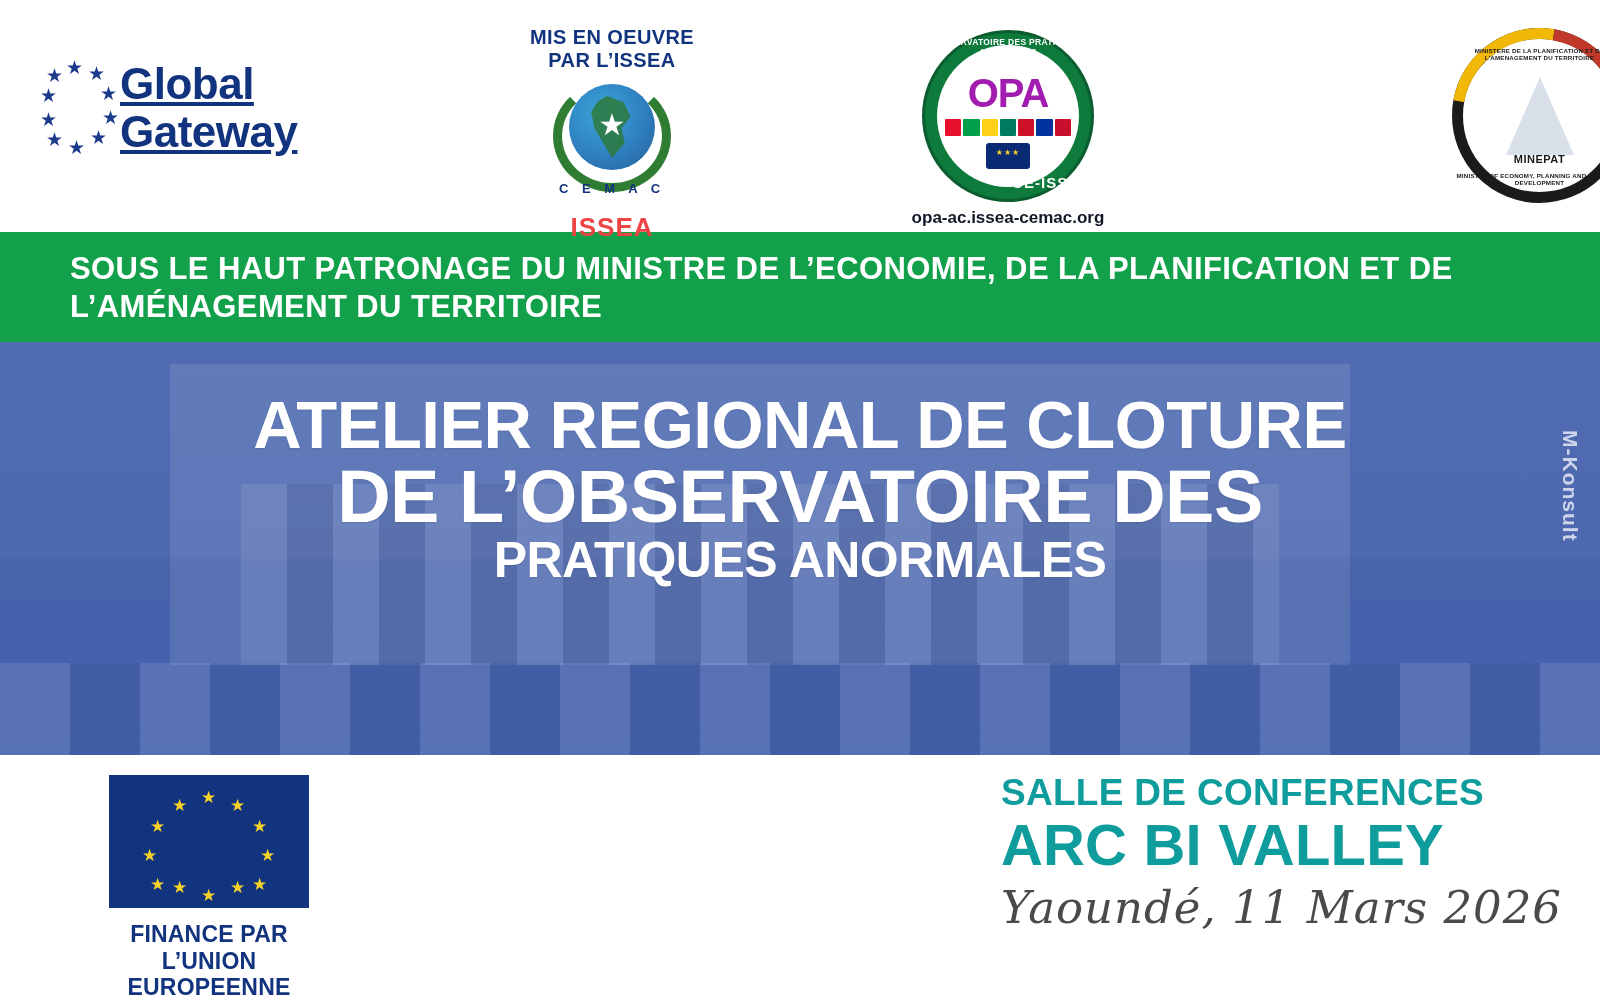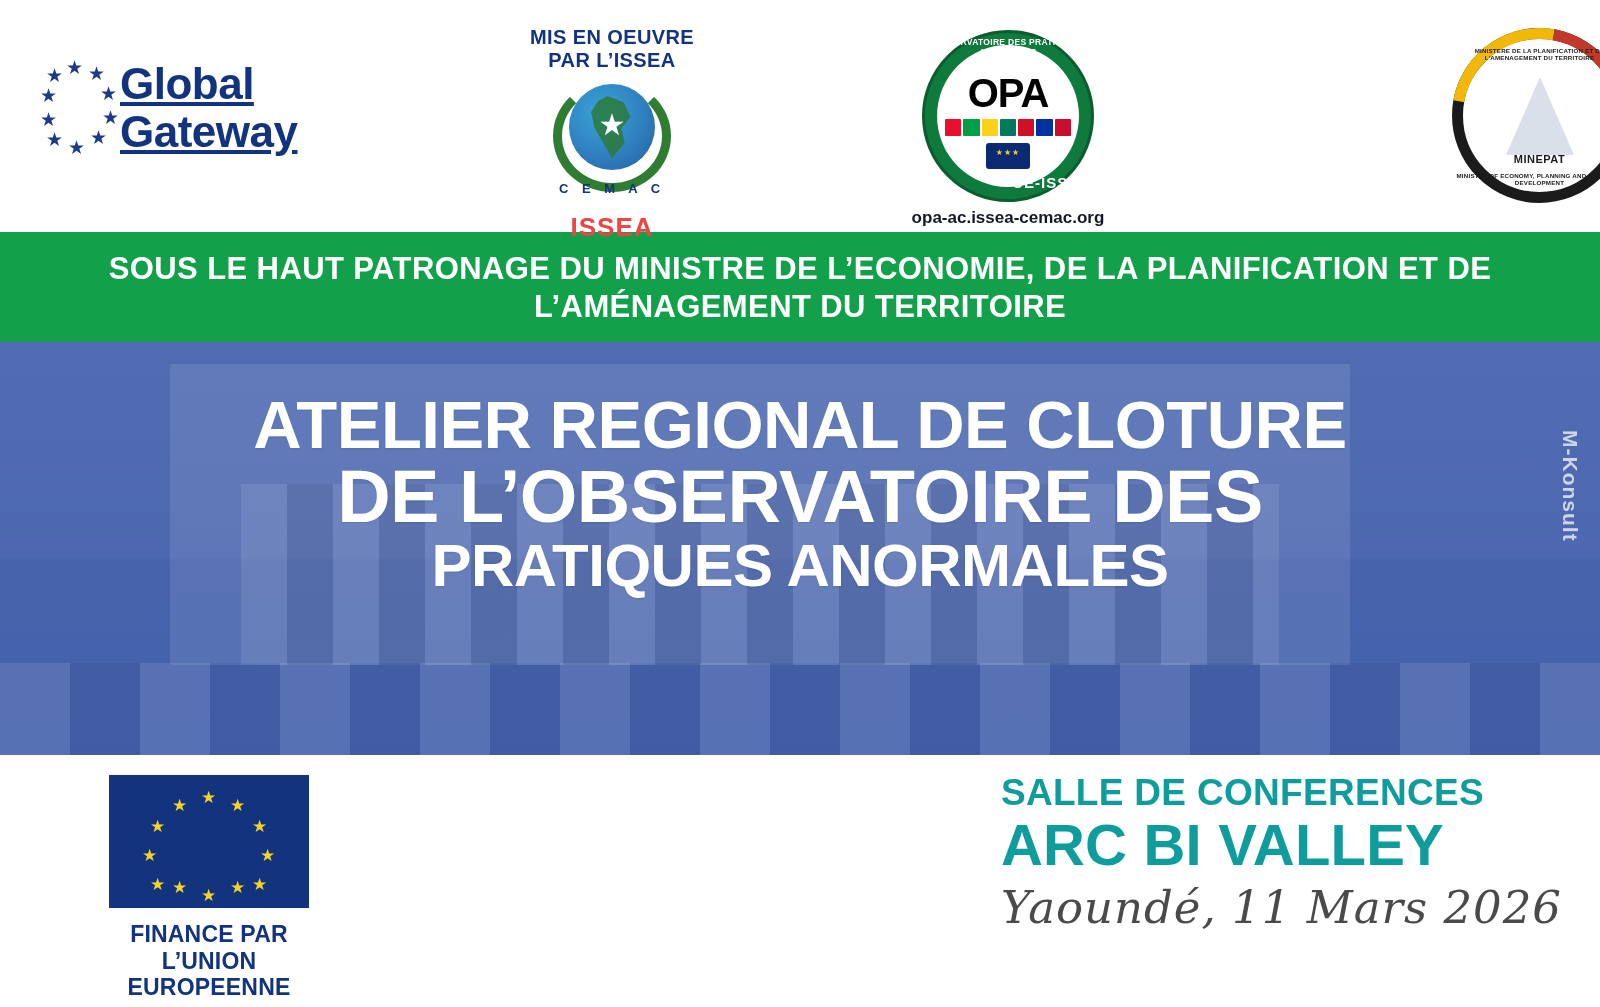--- a/index.html
+++ b/index.html
@@ -177,21 +177,21 @@
     letter-spacing: 0.3px;
   }
   .opa-letters {
     position: absolute;
     left: 0;
     right: 0;
     top: 26px;
     text-align: center;
     font-size: 40px;
     font-weight: bold;
-    color: #000000;
+    color: #a21caf;
     letter-spacing: -1px;
   }
   .opa-flags {
     position: absolute;
     left: 8px;
     right: 8px;
     top: 74px;
     height: 17px;
     display: flex;
     gap: 2px;
@@ -305,21 +305,21 @@
     font-size: 11px;
     font-weight: bold;
     color: #1b1b1b;
     letter-spacing: 0.5px;
   }
 
   
   .patronage {
     background: #12a04a;
     color: #ffffff;
-    text-align: center;
+    text-align: left;
     padding: 18px 70px 20px;
     font-size: 31px;
     font-weight: bold;
     line-height: 1.22;
     letter-spacing: 0.4px;
     box-sizing: border-box;
     height: 110px;
   }
 
   
@@ -379,21 +379,21 @@
     font-weight: bold;
     font-size: 67px;
     line-height: 1.03;
     letter-spacing: -0.5px;
     padding: 48px 150px 0;
     box-sizing: border-box;
     text-shadow: 0 1px 2px rgba(0,0,0,0.10);
   }
   .hero-title .l1 { display: block; }
   .hero-title .l2 { display: block; font-size: 74px; text-align: center; }
-  .hero-title .l3 { display: block; font-size: 60px; }
+  .hero-title .l3 { display: block; font-size: 50px; }
   .credit {
     position: absolute;
     right: 18px;
     top: 88px;
     z-index: 4;
     color: rgba(255,255,255,0.72);
     font-size: 21px;
     font-weight: bold;
     writing-mode: vertical-rl;
     letter-spacing: 1px;

